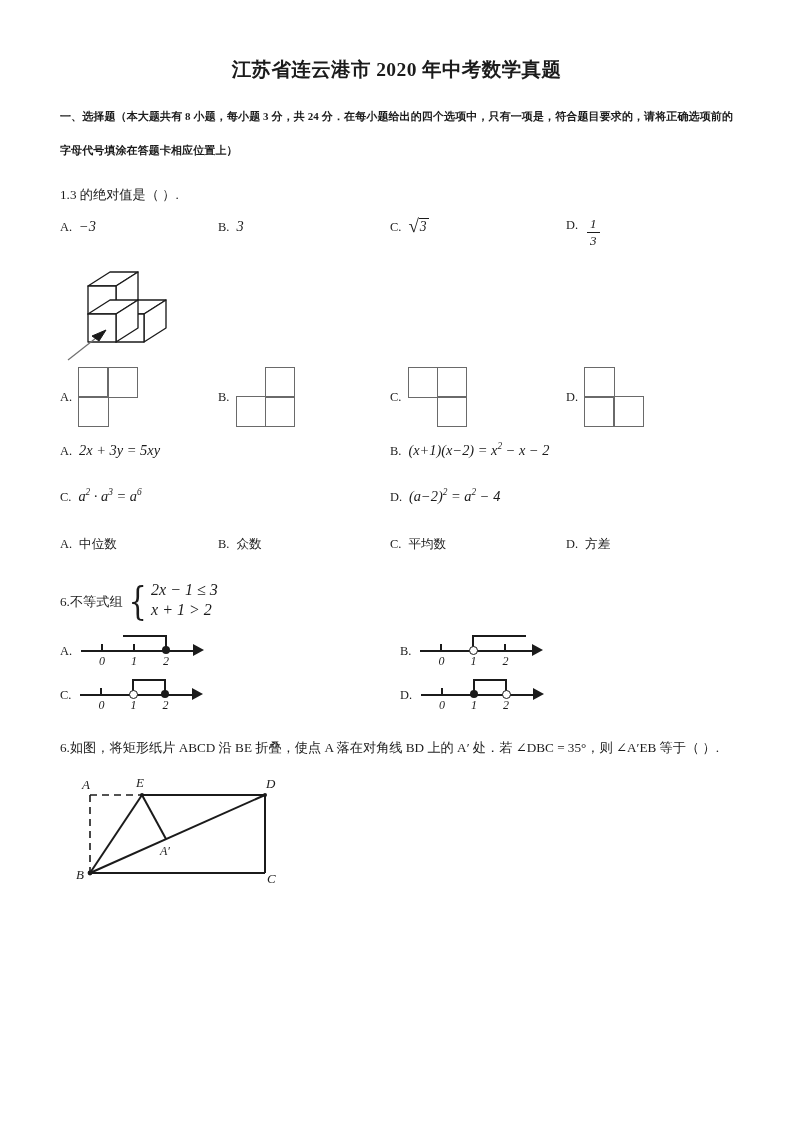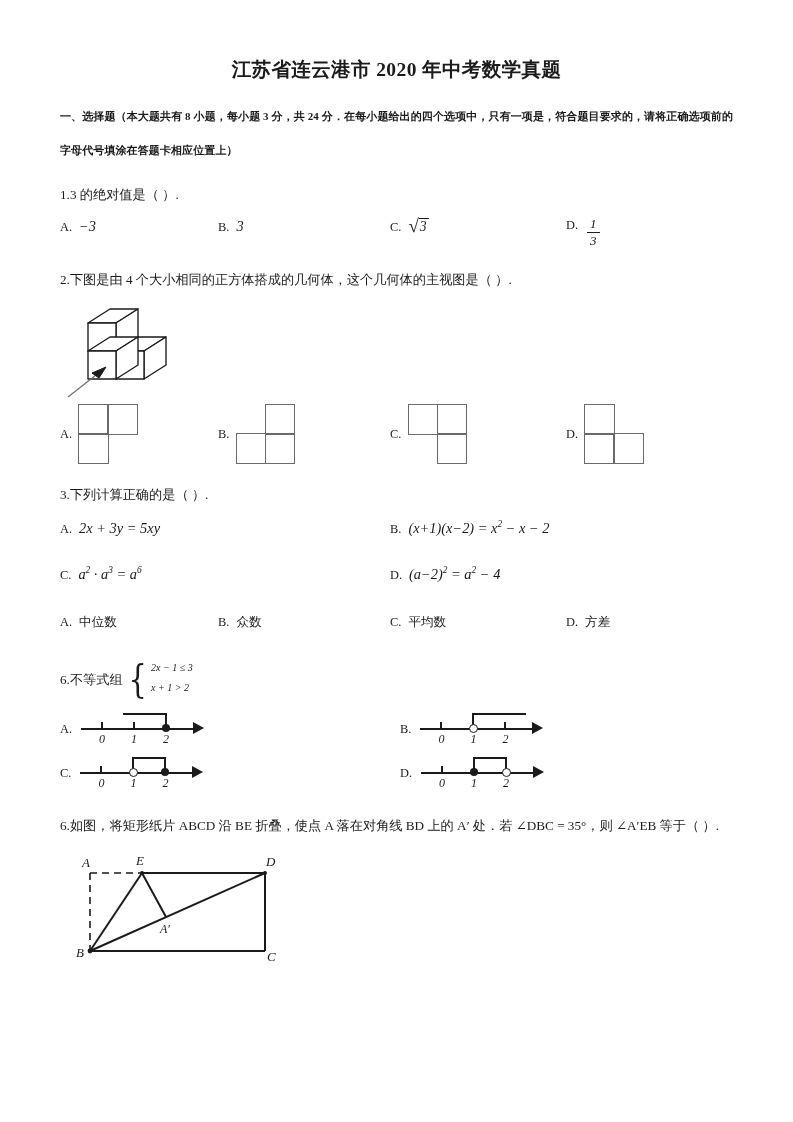--- a/index.html
+++ b/index.html
@@ -132,21 +132,21 @@
     font-weight: 300;
     transform: scaleX(0.72);
     font-family: "DejaVu Serif", serif;
     font-style: normal;
   }
   .sys .rows {
     display: flex;
     flex-direction: column;
     justify-content: center;
     font-style: italic;
-    font-size: 10px;
+    font-size: 16px;
     line-height: 20px;
     padding-left: 1px;
   }
   
   .shape-wrap {
     display: inline-block;
     vertical-align: middle;
   }
   .shape-grid {
     display: grid;
@@ -267,21 +267,20 @@
         <span class="opt-lab">D.</span>
         <span class="frac">
           <span class="num">1</span>
           <span class="den">3</span>
         </span>
       </div>
     </div>
   </div>
 
   <div class="q-block" style="margin-top:12px;">
-    <p class="q-stem">2.下图是由 4 个大小相同的正方体搭成的几何体，这个几何体的主视图是（       ）.</p>
 
     <div style="margin-top:6px; height:100px;">
       <svg class="fig" width="175" height="100" viewBox="0 0 175 100">
         <g fill="#ffffff" stroke="#1b1b1b" stroke-width="1.35" stroke-linejoin="round">
 
           <polygon points="28,22 50,8 78,8 56,22"></polygon>
           <polygon points="56,22 78,8 78,36 56,50"></polygon>
           <polygon points="28,22 56,22 56,50 28,50"></polygon>
 
           <polygon points="56,50 78,36 106,36 84,50"></polygon>
@@ -346,21 +345,20 @@
             <span class="sq empty"></span>
             <span class="sq"></span>
             <span class="sq"></span>
           </span>
         </span>
       </div>
     </div>
   </div>
 
   <div class="q-block" style="margin-top:14px;">
-    <p class="q-stem">3.下列计算正确的是（       ）.</p>
 
     <div class="opts-row" style="margin-top:10px; height:38px; align-items:flex-start;">
       <div class="opt" style="width:330px;">
         <span class="opt-lab">A.</span>
         <span class="math">2<i>x</i> + 3<i>y</i> = 5<i>xy</i></span>
       </div>
       <div class="opt">
         <span class="opt-lab">B.</span>
         <span class="math">(<i>x</i>+1)(<i>x</i>−2) = <i>x</i><sup class="exp">2</sup> − <i>x</i> − 2</span>
       </div>

